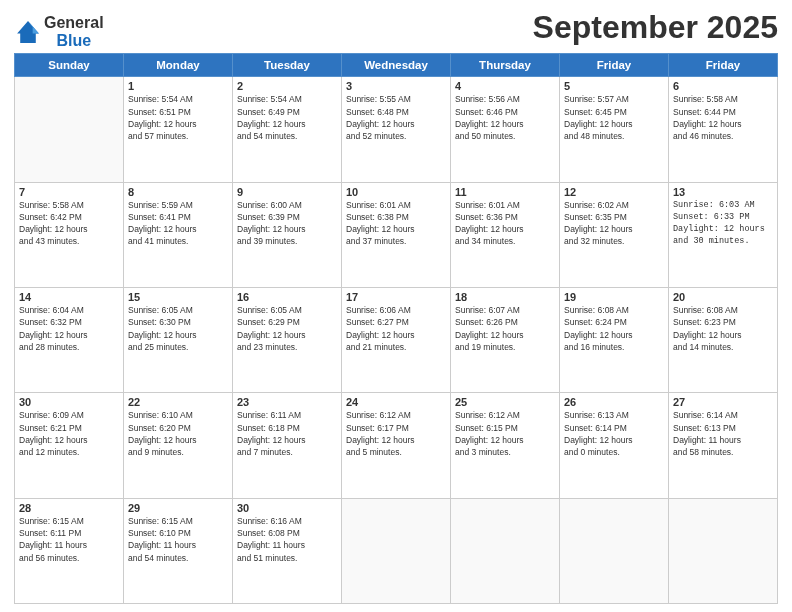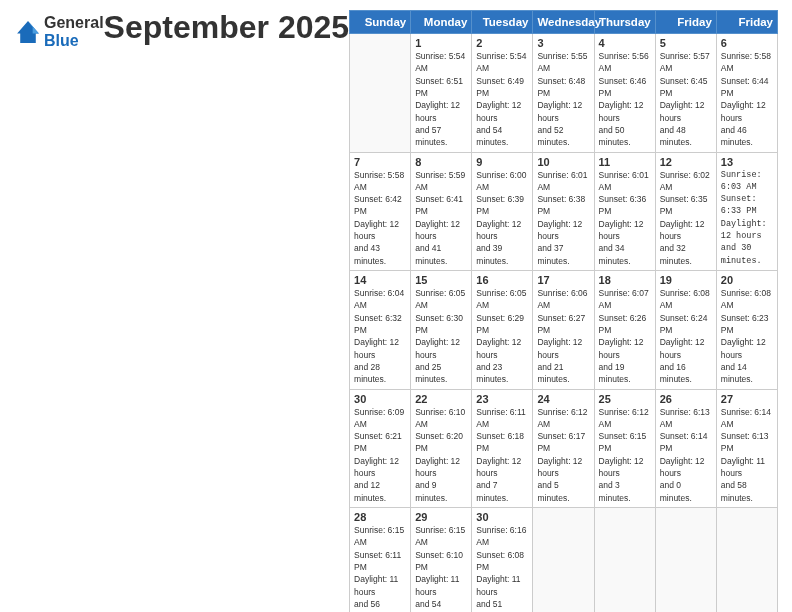--- a/index.html
+++ b/index.html
@@ -8,21 +8,21 @@
       background: #fff;
       width: 792px;
       height: 612px;
       overflow: hidden;
     }
     .page {
       width: 792px;
       height: 612px;
       padding: 10px 14px 8px 14px;
       display: flex;
-      flex-direction: row;
+      flex-direction: column;
     }
     .header {
       display: flex;
       align-items: flex-start;
       justify-content: space-between;
       margin-bottom: 4px;
     }
     .logo {
       display: flex;
       align-items: center;
@@ -35,20 +35,21 @@
     }
     .logo-general {
       font-size: 16px;
       font-weight: bold;
       color: #333;
     }
     .logo-blue {
       font-size: 16px;
       font-weight: bold;
       color: #1a6bba;
+      text-align: center;
     }
     .logo-icon {
       width: 28px;
       height: 28px;
       margin-right: 2px;
     }
     .title-block {
       text-align: left;
     }
     .month-year {
@@ -68,21 +69,21 @@
       border-collapse: collapse;
       width: 100%;
       table-layout: fixed;
     }
     .calendar th {
       background: #2e74c0;
       color: #fff;
       font-size: 11.5px;
       font-weight: bold;
       padding: 5px 4px;
-      text-align: right;
+      text-align: center;
       border: 1px solid #5590cc;
     }
     .calendar td {
       vertical-align: top;
       border: 1px solid #ccc;
       padding: 3px 4px;
       font-size: 9px;
       color: #333;
       height: 82px;
     }

